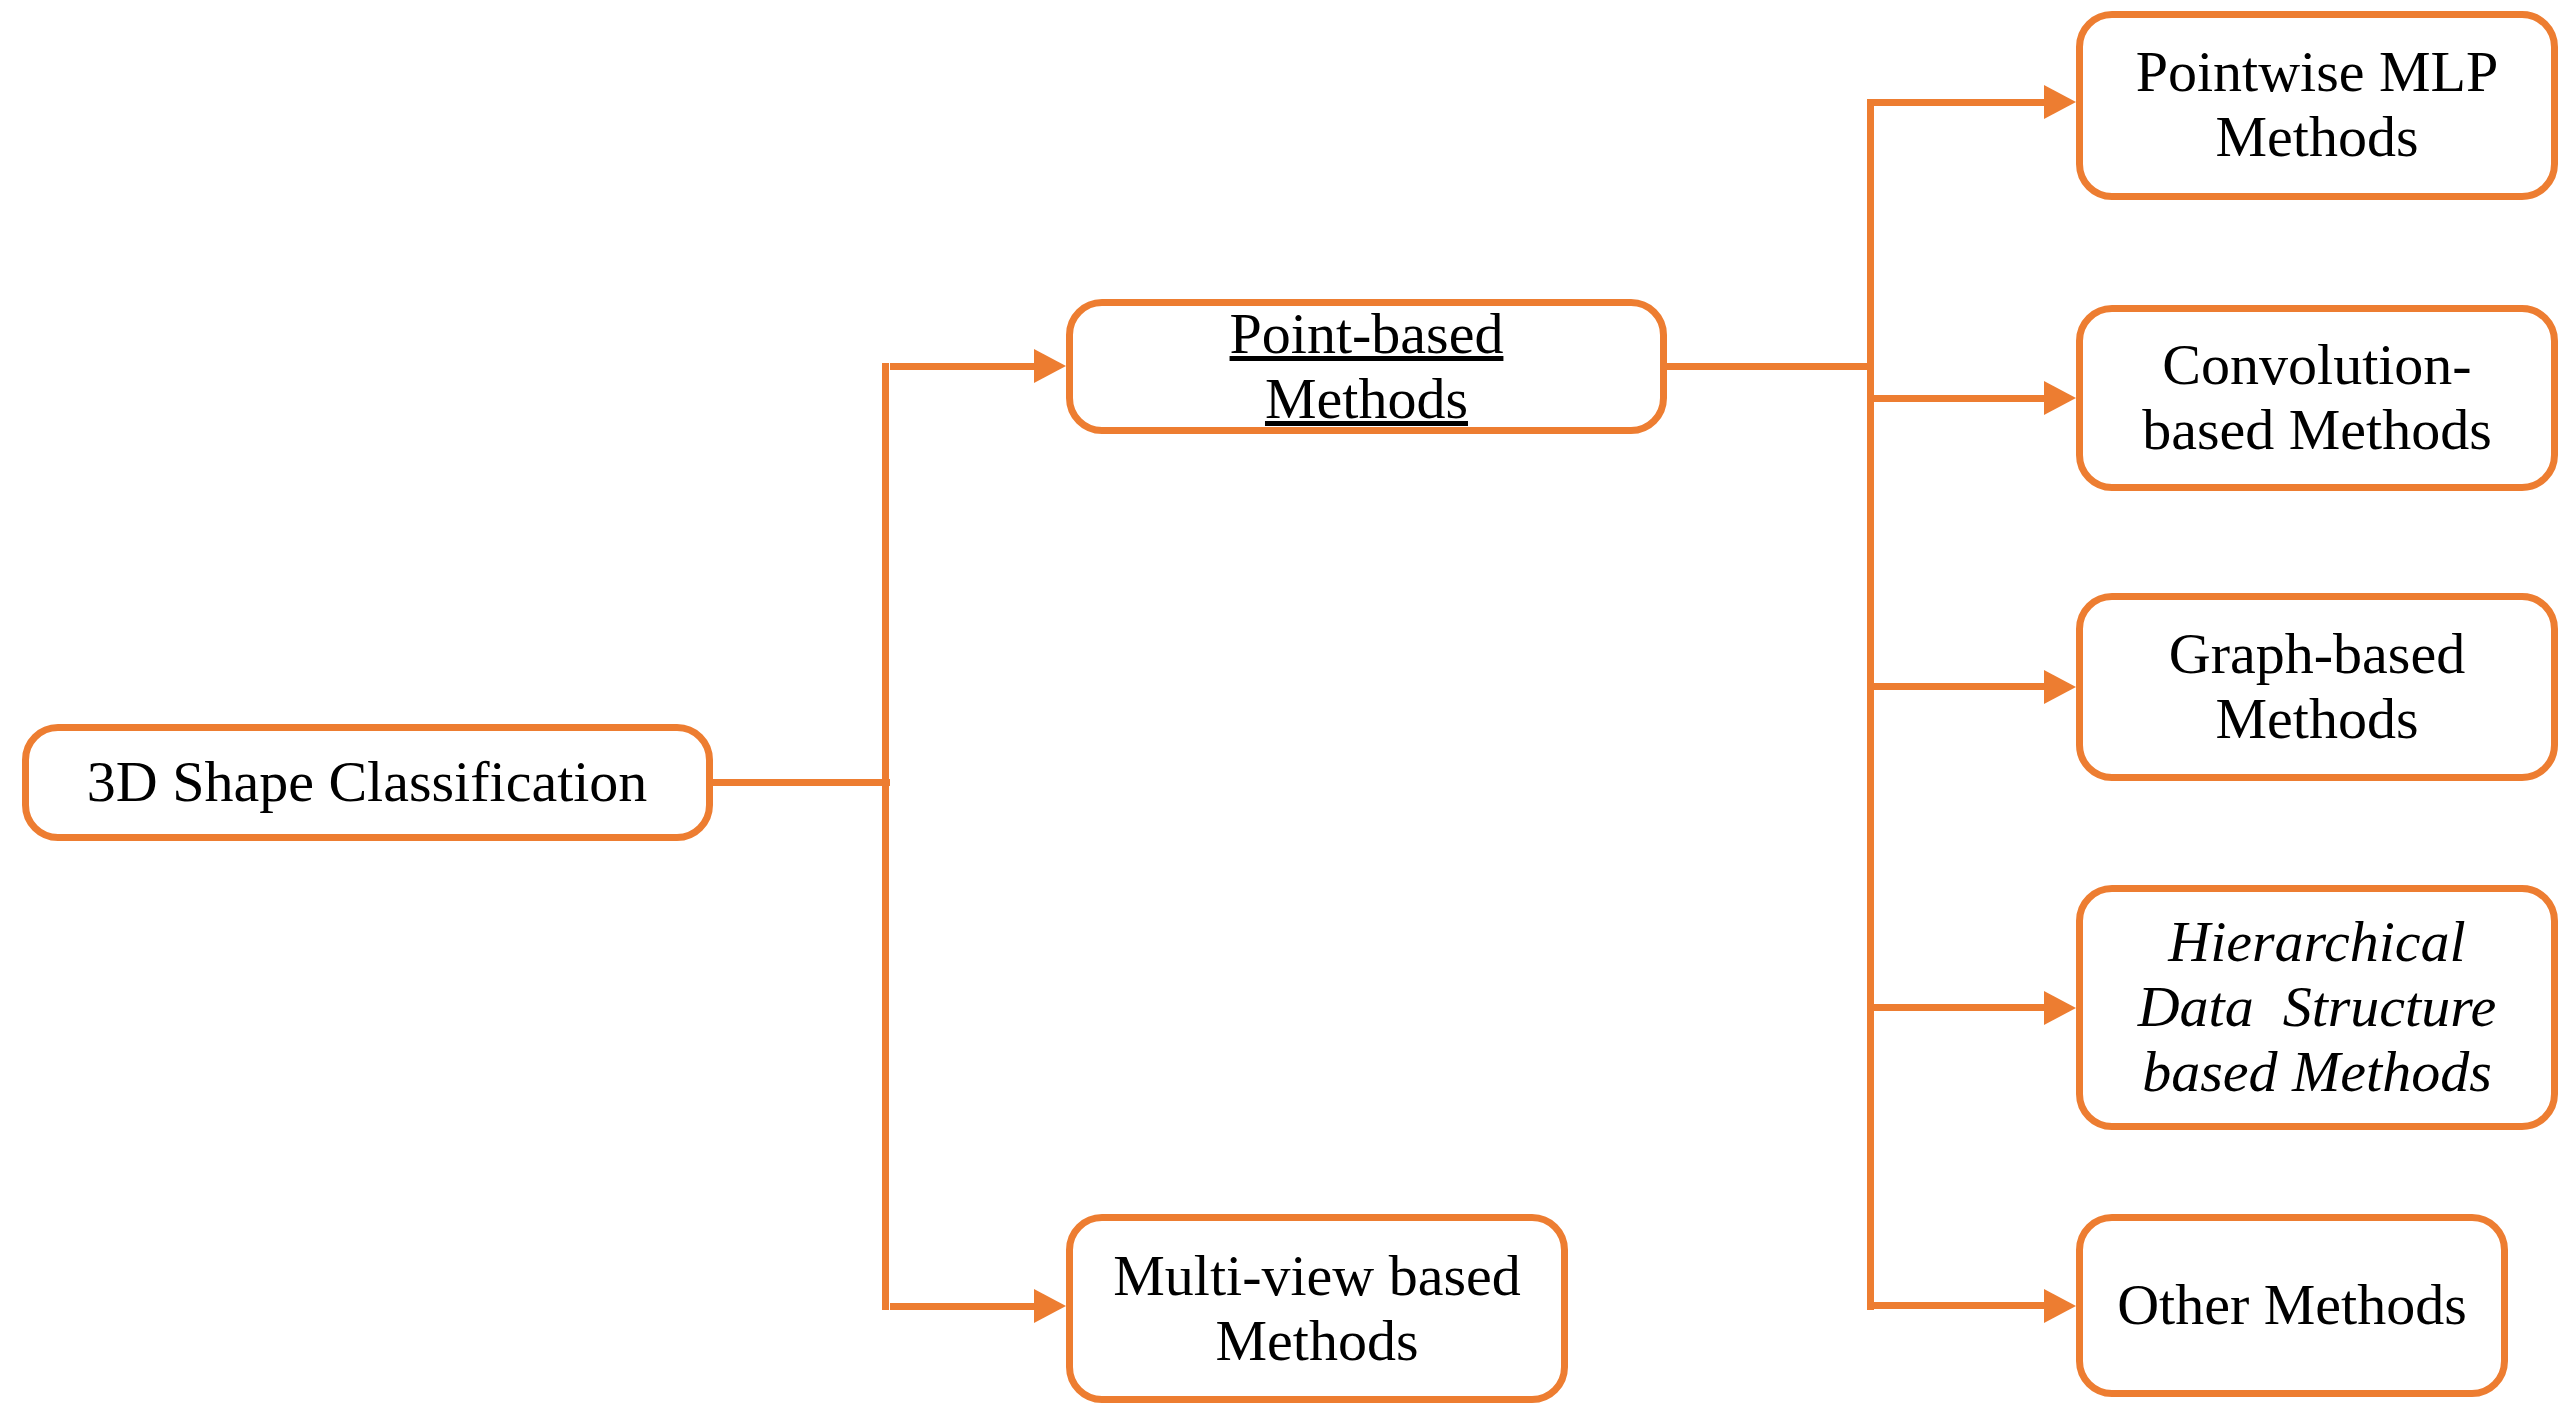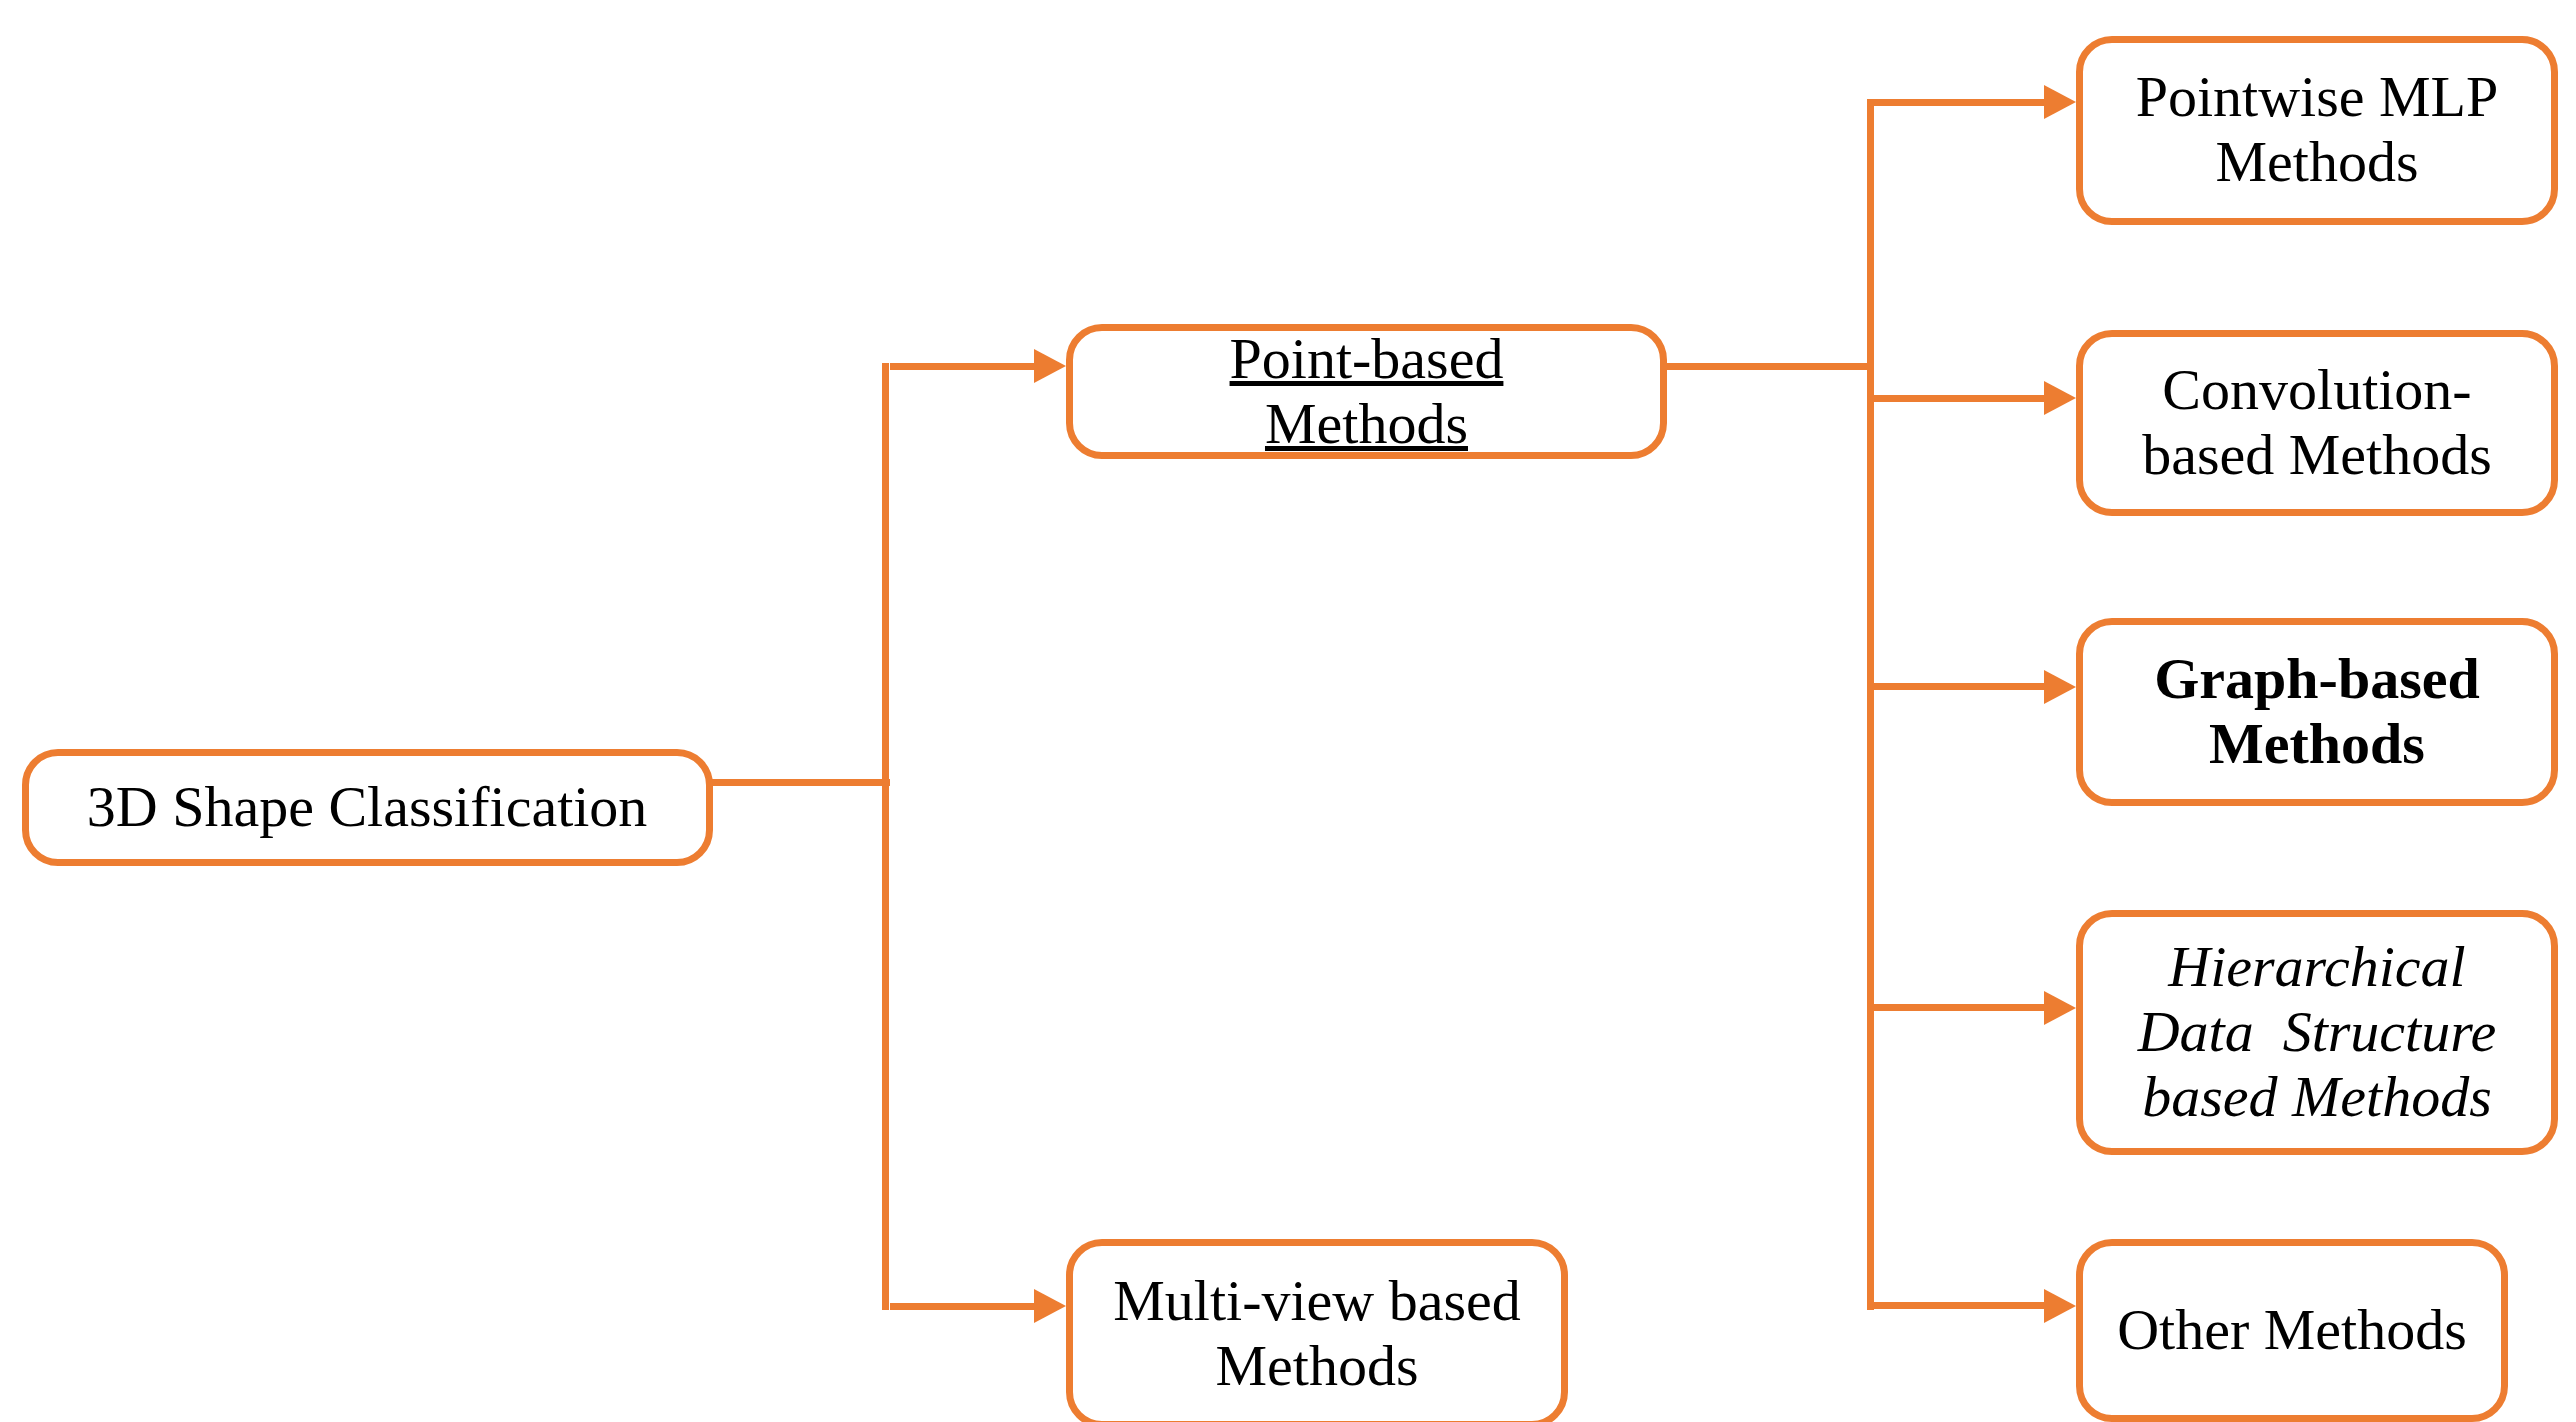--- a/index.html
+++ b/index.html
@@ -18,39 +18,38 @@
     box-sizing: border-box;
     border: 7.2px solid var(--accent);
     border-radius: 36px;
     background: #ffffff;
     display: flex;
     align-items: center;
     justify-content: center;
     text-align: center;
     font-size: 58px;
     line-height: 1.12;
-    margin-top: 25px;
   }
   .node-label { white-space: pre-wrap; }
   .h-line, .v-line { position: absolute; background: var(--accent); }
   .arrowhead {
     position: absolute;
     width: 0; height: 0;
     border-top: 17.3px solid transparent;
     border-bottom: 17.3px solid transparent;
     border-left: 32px solid var(--accent);
   }
 
   
   #node-root      { left: 21.6px;   top: 724px; width: 691px; height: 117px; }
   #node-point     { left: 1066px; top: 299px;  width: 601px; height: 135px; text-decoration: underline; }
   #node-multi     { left: 1066px; top: 1214px; width: 502px; height: 189px; }
   #node-pointwise { left: 2076px; top: 10.8px;   width: 482px; height: 189px; }
   #node-conv      { left: 2076px; top: 305px;  width: 482px; height: 186px; }
-  #node-graph     { left: 2076px; top: 593px;  width: 482px; height: 188px; font-weight: bold; }
+  #node-graph     { left: 2076px; top: 593px;  width: 482px; height: 188px; }
   #node-hier      { left: 2076px; top: 885px; width: 482px; height: 245px; font-style: italic; }
   #node-other     { left: 2076px; top: 1214px; width: 432px; height: 183px; }
 
   
   #c-root   { left: 711px;  top: 779px; width: 179px; height: 7.2px; }
   #trunk1   { left: 882px; top: 363px;  width: 7.2px;  height: 947px; }
   #c-point  { left: 890px; top: 363px;  width: 146px; height: 7.2px; }
   #a-point  { left: 1034px; top: 349px; }
   #c-multi  { left: 890px; top: 1303px; width: 146px; height: 7.2px; }
   #a-multi  { left: 1034px; top: 1289px; }

